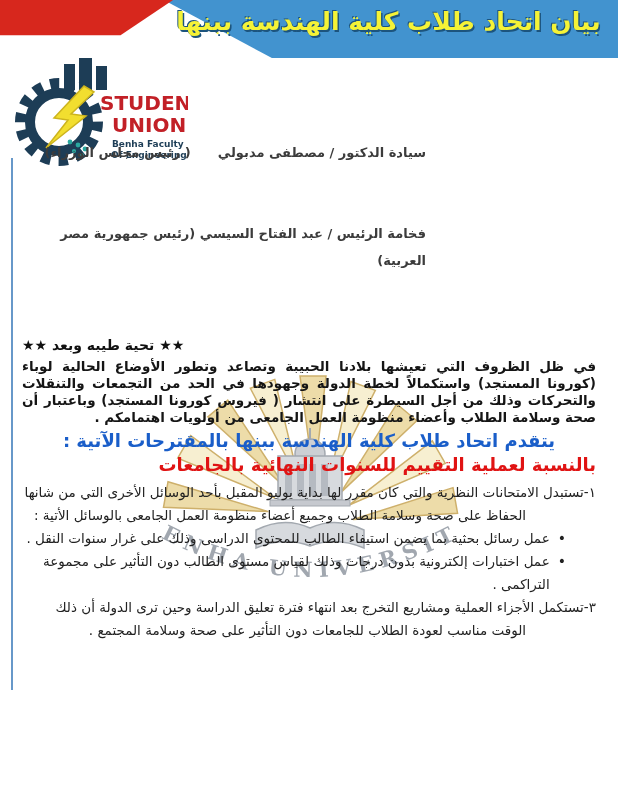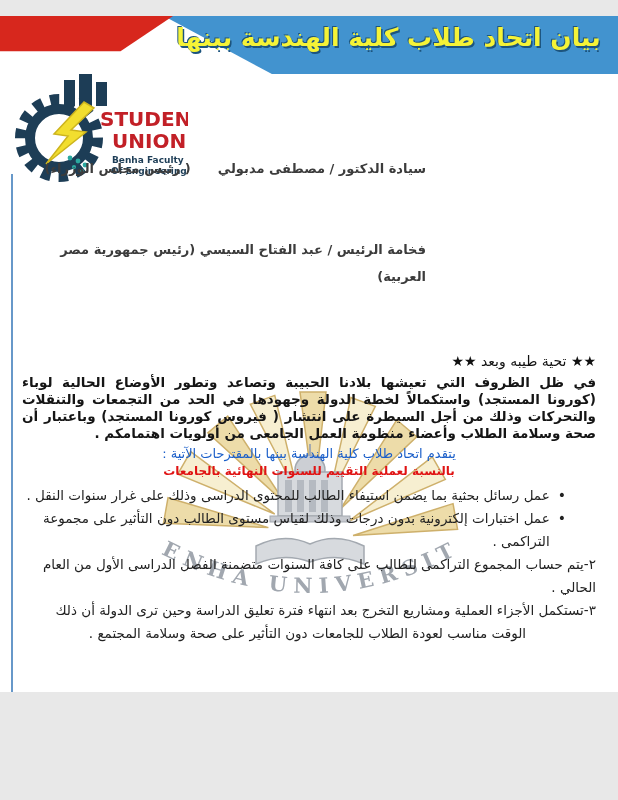--- a/index.html
+++ b/index.html
@@ -1,17 +1,17 @@
 <!DOCTYPE html>
 <html lang="ar"><head>
 <meta charset="utf-8">
 <style>
   html,body{margin:0;padding:0;background:#e8e8e8;}
   .page{
-    position:relative; width:618px; height:676px; margin:16px auto;
+    position:relative; width:618px; height:800px; margin:0 auto;
     background:#ffffff; overflow:hidden;
     font-family:"DejaVu Sans", sans-serif;
     color:#1a1a1a;
   }
   
   .banner{position:relative;height:58px;}
   .banner-blue{position:absolute;inset:0;background:#4293cf;
     clip-path:polygon(26.5% 0,100% 0,100% 100%,44% 100%);}
   .banner-red{position:absolute;top:0;left:0;width:100%;height:40px;background:#d7271d;
     clip-path:polygon(0 0,28% 0,19.5% 88%,0 88%);}
@@ -21,25 +21,25 @@
   
   .logo{position:absolute;left:12px;top:56px;width:176px;height:118px;}
   
   .watermark{position:absolute;left:38px;top:358px;width:545px;height:235px;opacity:.9;pointer-events:none;}
   
   .left-rule{position:absolute;left:11px;top:158px;width:2px;height:532px;background:#4c86c0;opacity:.85;}
   
   .content{position:relative;z-index:2;direction:rtl;padding:0 22px 0 22px;}
   .addressees{margin:27px 170px 0 0;text-align:right;font-weight:bold;color:#3c3c3c;
     font-size:13px;line-height:27px;white-space:pre-wrap;}
-  .greeting{margin-top:9px;text-align:right;font-weight:normal;font-size:14px;color:#111;}
+  .greeting{margin-top:9px;text-align:left;font-weight:bold;font-size:14px;color:#111;}
   .intro{margin:5px 0 0 0;font-size:13.5px;font-weight:bold;line-height:17px;
     text-align:justify;color:#151515;}
-  .heading-blue{margin-top:4px;text-align:center;font-weight:normal;font-size:13px;color:#1a5ec9;}
-  .heading-red{margin-top:3px;text-align:center;font-weight:bold;font-size:12px;color:#e01313;}
+  .heading-blue{margin-top:4px;text-align:center;font-weight:bold;font-size:18px;color:#1a5ec9;}
+  .heading-red{margin-top:3px;text-align:right;font-weight:bold;font-size:18px;color:#e01313;}
   .list{margin-top:6px;font-size:13.5px;line-height:23px;color:#222;}
   .list .item{margin:0;padding-right:70px;text-indent:-70px;text-align:right;}
   .list .item.no-indent{padding-right:0;text-indent:0;}
   .bullet-row{display:flex;flex-direction:row;gap:8px;padding-right:30px;text-align:right;}
   .bullet-glyph{font-size:14px;line-height:23px;}
 </style>
 </head>
 <body>
 
 <div class="page">
@@ -117,26 +117,26 @@
     </div>
 
     <div class="greeting">★★ تحية طيبه وبعد ★★</div>
 
     <p class="intro">في ظل الظروف التي تعيشها بلادنا الحبيبة وتصاعد وتطور الأوضاع الحالية لوباء (كورونا المستجد) واستكمالاً لخطة الدولة وجهودها في الحد من التجمعات والتنقلات والتحركات وذلك من أجل السيطرة على انتشار ( فيروس كورونا المستجد) وباعتبار أن صحة وسلامة الطلاب وأعضاء منظومة العمل الجامعى من أولويات اهتمامكم .</p>
 
     <div class="heading-blue">يتقدم اتحاد طلاب كلية الهندسة ببنها بالمقترحات الآتية :</div>
     <div class="heading-red">بالنسبة لعملية التقييم للسنوات النهائية بالجامعات</div>
 
     <div class="list">
+      <p class="item">١-تستبدل الامتحانات النظرية  والتي كان مقرر لها بداية يوليو المقبل بأحد الوسائل الأخرى التي من شانها الحفاظ على صحة وسلامة الطلاب وجميع أعضاء منظومة العمل الجامعى بالوسائل الأتية :</p>
       <div class="bullet-row">
         <span class="bullet-glyph">•</span>
         <span>عمل رسائل بحثية بما يضمن استيفاء الطالب للمحتوى الدراسى وذلك على غرار سنوات النقل .</span>
       </div>
       <div class="bullet-row">
         <span class="bullet-glyph">•</span>
         <span>عمل اختبارات إلكترونية بدون درجات  وذلك لقياس مستوى الطالب دون التأثير على مجموعة التراكمى .</span>
       </div>
-      <p class="item no-indent">٢-يتم حساب المجموع التراكمى للطالب على كافة السنوات متضمنة الفصل الدراسى الأول من العام الحالي .</p>
       <p class="item">٣-تستكمل الأجزاء العملية ومشاريع التخرج  بعد انتهاء فترة تعليق الدراسة وحين ترى الدولة أن ذلك الوقت مناسب لعودة الطلاب للجامعات دون التأثير على صحة وسلامة المجتمع .</p>
     </div>
 
   </div>
 </div>
 
 </body></html>

